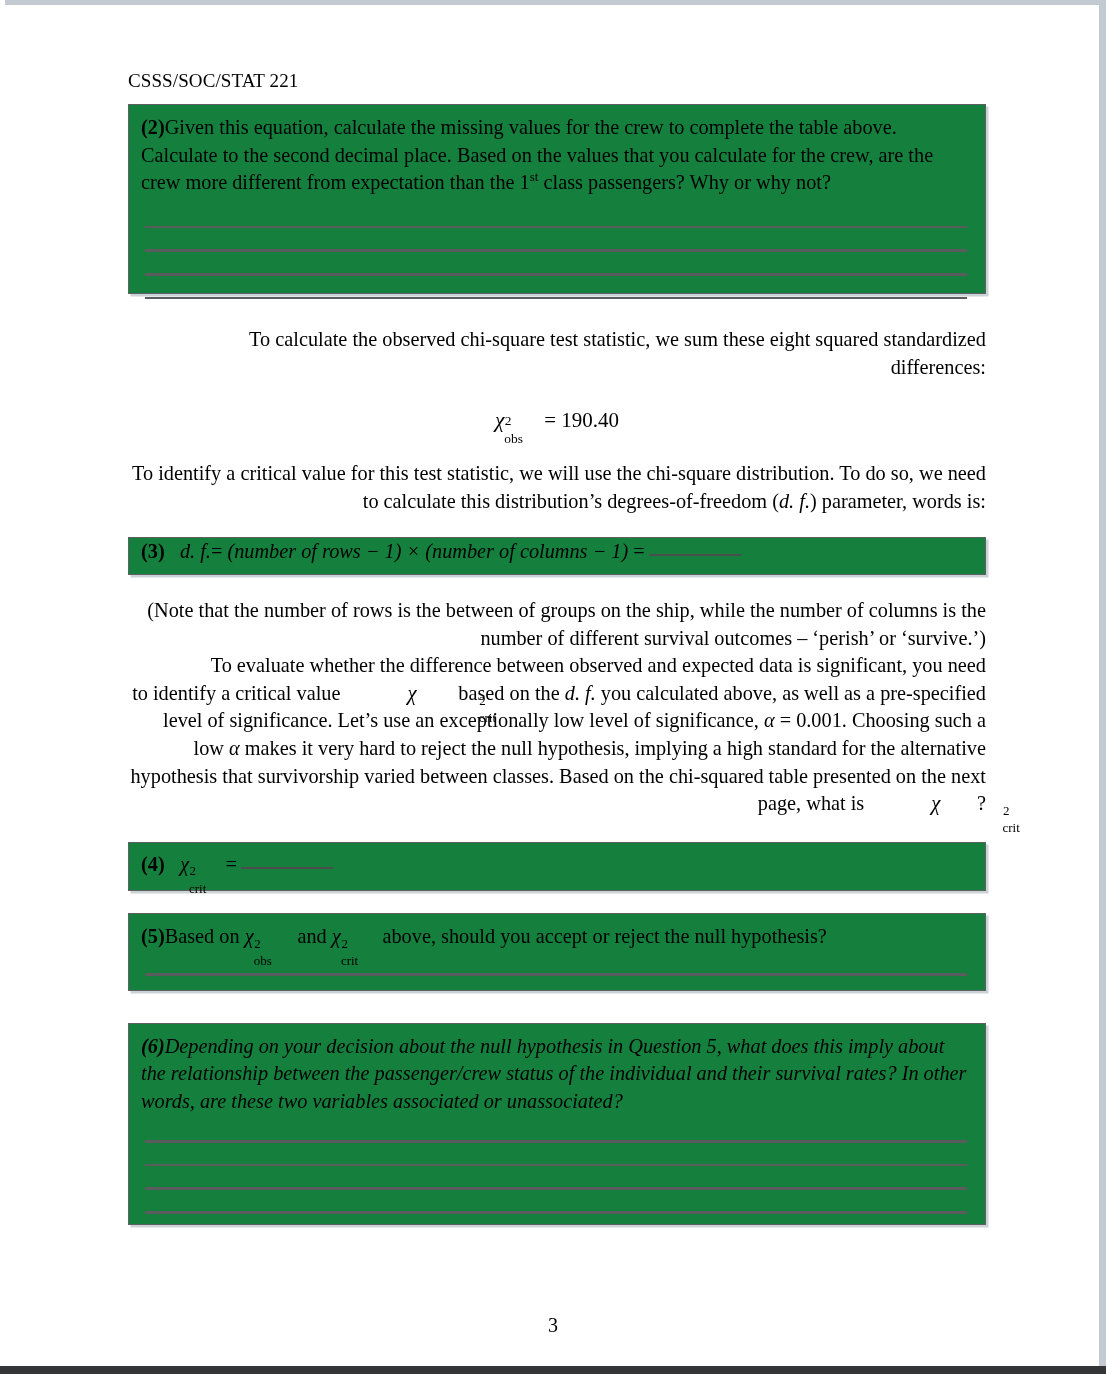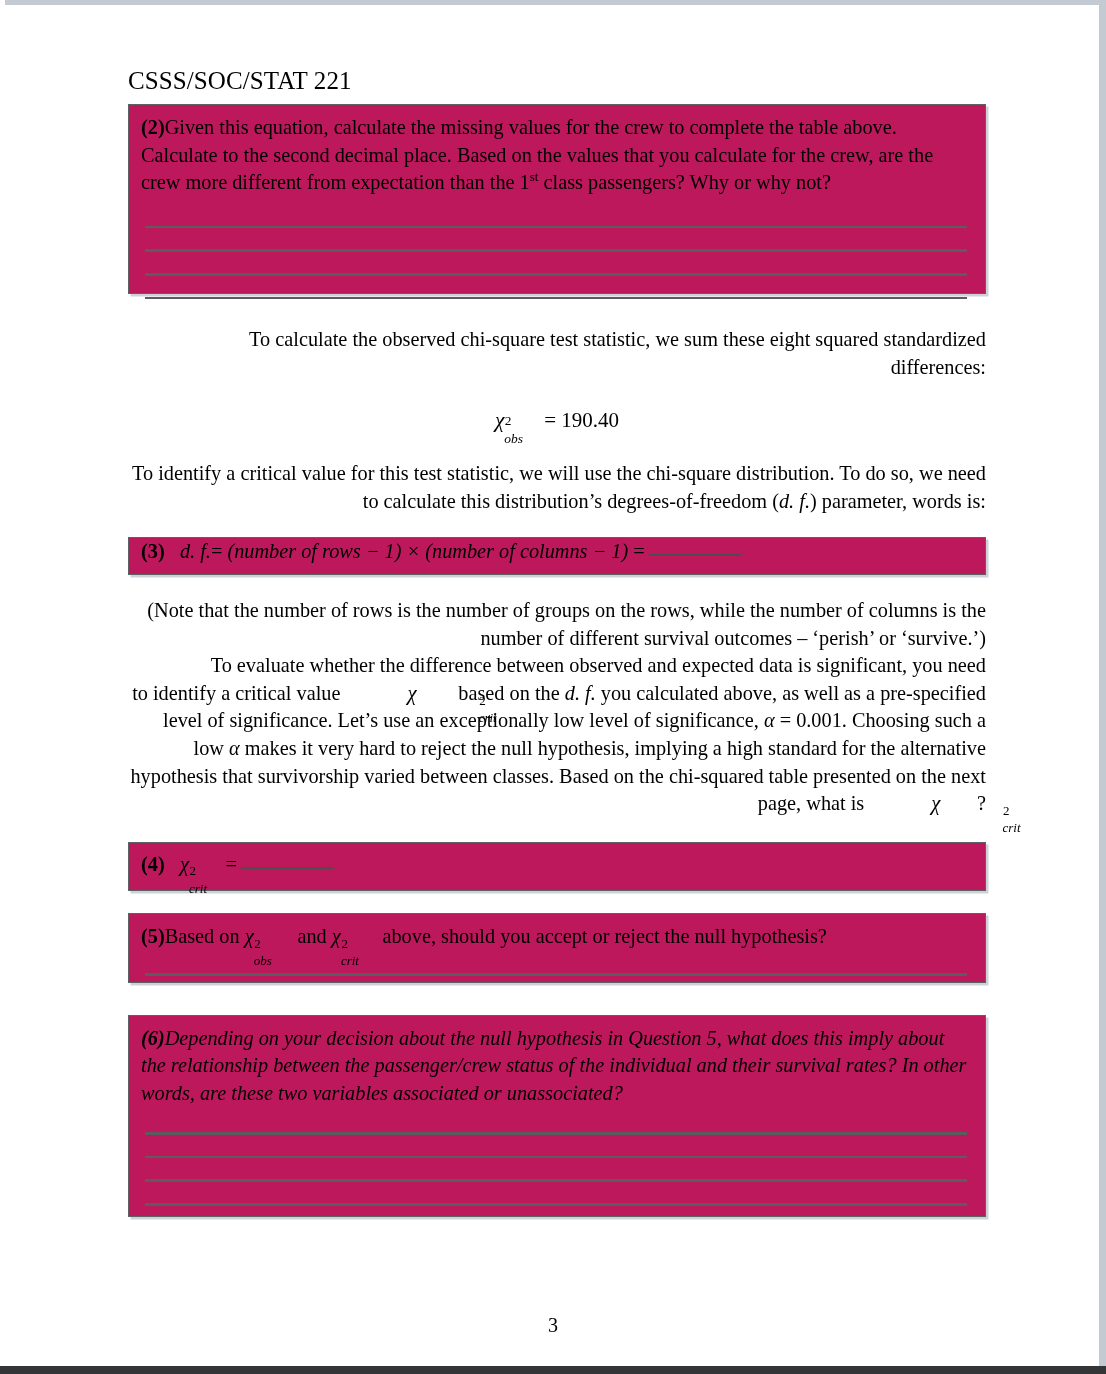--- a/index.html
+++ b/index.html
@@ -44,31 +44,31 @@
   }
 
   .content {
     position: absolute;
     left: 128px;
     top: 66px;
     width: 858px;
   }
 
   .hdr-line {
-    font-size: 25px;
+    font-size: 19px;
     line-height: 29px;
     letter-spacing: 0.1px;
   }
 
   
   .qbox {
     position: relative;
     box-sizing: border-box;
     border: 1.6px solid #5e6163;
-    background: #be185d;
+    background: #15803d;
     box-shadow: 2.5px 2.5px 0 0 #cdd2d6;
     padding: 9px 14px 10px 12px;
   }
 
   .qtext {
     font-size: 20.3px;
     line-height: 27.6px;
     text-align: left;
   }
   .qnum { font-weight: bold; }
@@ -117,21 +117,20 @@
     left: 0.5px;
     top: -1.02em;
     font-size: 0.64em;
     font-style: normal;
   }
   .chi-sub {
     position: absolute;
     left: 0px;
     top: 0.30em;
     font-size: 0.64em;
-    font-style: italic;
   }
   .chi-pad-obs { display: inline-block; width: 1.90em; }
   .chi-pad-crit { display: inline-block; width: 1.80em; }
 
   .sup-ord {
     font-size: 0.64em;
     vertical-align: super;
     line-height: 0;
   }
 
@@ -195,33 +194,33 @@
     <div class="para" style="margin-top:27px;">
       <span>To identify a critical value for this test statistic, we will use the chi-square distribution. To do so, we need to calculate this distribution’s degrees-of-freedom (</span><span class="mi">d. f.</span><span>) parameter, words is:</span>
     </div>
 
     <div class="qbox" style="margin-top:22px; padding-top:0; padding-bottom:8px;">
       <div class="qtext">
         <span class="qnum">(3)</span>&nbsp;&nbsp;&nbsp;<span class="mi">d. f.</span><span>=</span>&nbsp;<span class="mi">(number of rows − 1) × (number of columns − 1)</span>&nbsp;<span>=</span><span class="blank-short"></span>
       </div>
     </div>
 
-    <div class="para" style="margin-top:22px;">(Note that the number of rows is the number of groups on the rows, while the number of columns is the number of different survival outcomes – ‘perish’ or ‘survive.’)</div>
+    <div class="para" style="margin-top:22px;">(Note that the number of rows is the between of groups on the ship, while the number of columns is the number of different survival outcomes – ‘perish’ or ‘survive.’)</div>
 
     <div class="para indent">
       <span>To evaluate whether the difference between observed and expected data is significant, you need to identify a critical value </span><span class="chi-wrap"><span class="chi-base">χ</span><span class="chi-scripts"><span class="chi-sup">2</span><span class="chi-sub">crit</span></span><span class="chi-pad-crit"></span></span><span> based on the </span><span class="mi">d. f.</span><span> you calculated above, as well as a pre-specified level of significance. Let’s use an exceptionally low level of significance, </span><span class="mi">α</span><span> = 0.001. Choosing such a low </span><span class="mi">α</span><span> makes it very hard to reject the null hypothesis, implying a high standard for the alternative hypothesis that survivorship varied between classes. Based on the chi-squared table presented on the next page, what is </span><span class="chi-wrap"><span class="chi-base">χ</span><span class="chi-scripts"><span class="chi-sup">2</span><span class="chi-sub">crit</span></span><span class="chi-pad-crit"></span></span><span>?</span>
     </div>
 
     <div class="qbox" style="margin-top:24px; padding-top:8px; padding-bottom:12px;">
       <div class="qtext">
         <span class="qnum">(4)</span>&nbsp;&nbsp;&nbsp;<span class="chi-wrap"><span class="chi-base">χ</span><span class="chi-scripts"><span class="chi-sup">2</span><span class="chi-sub">crit</span></span><span class="chi-pad-crit"></span></span><span>=</span><span class="blank-short"></span>
       </div>
     </div>
 
-    <div class="qbox" style="margin-top:22px; padding-bottom:6px;">
+    <div class="qbox" style="margin-top:22px; padding-bottom:14px;">
       <div class="qtext">
         <span class="qnum">(5)</span><span>Based on </span><span class="chi-wrap"><span class="chi-base">χ</span><span class="chi-scripts"><span class="chi-sup">2</span><span class="chi-sub">obs</span></span><span class="chi-pad-obs"></span></span><span> and </span><span class="chi-wrap"><span class="chi-base">χ</span><span class="chi-scripts"><span class="chi-sup">2</span><span class="chi-sub">crit</span></span><span class="chi-pad-crit"></span></span><span> above, should you accept or reject the null hypothesis?</span>
       </div>
       <div class="ans-lines">
         <div class="ans-gap" style="height:14px;"></div>
         <div class="ans-line"></div>
       </div>
     </div>
 
     <div class="qbox" style="margin-top:32px;font-style:italic;">

